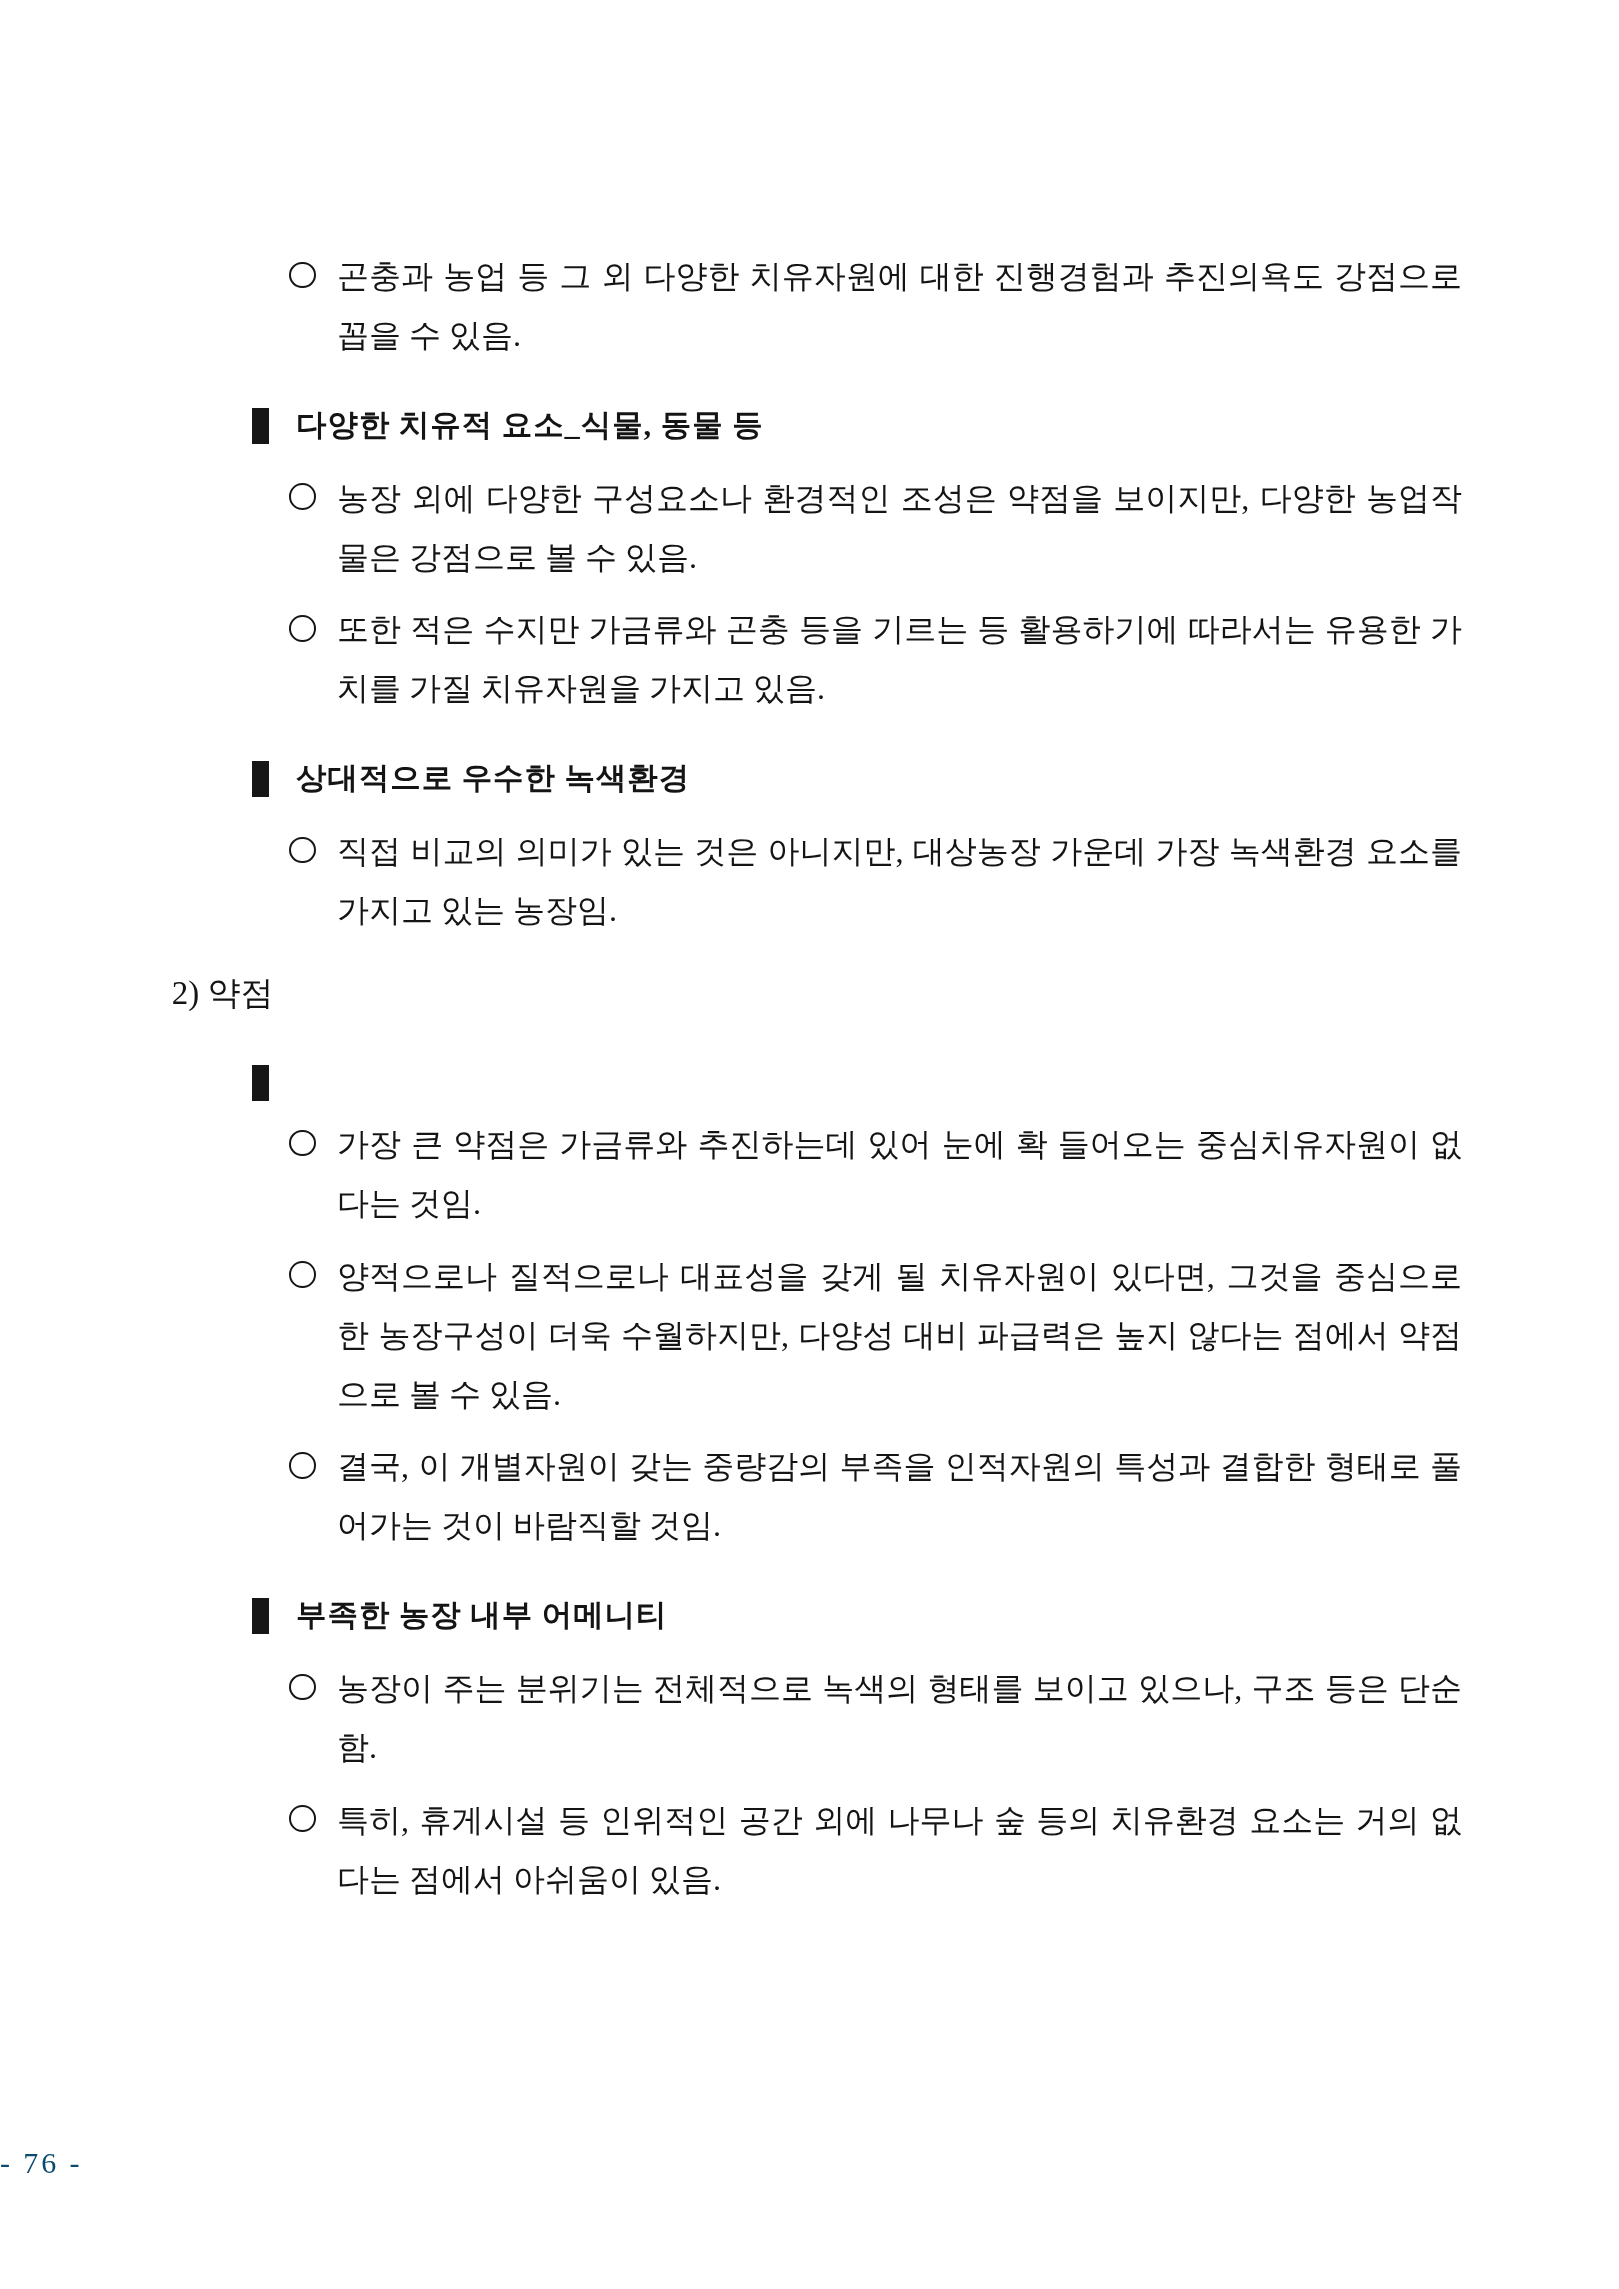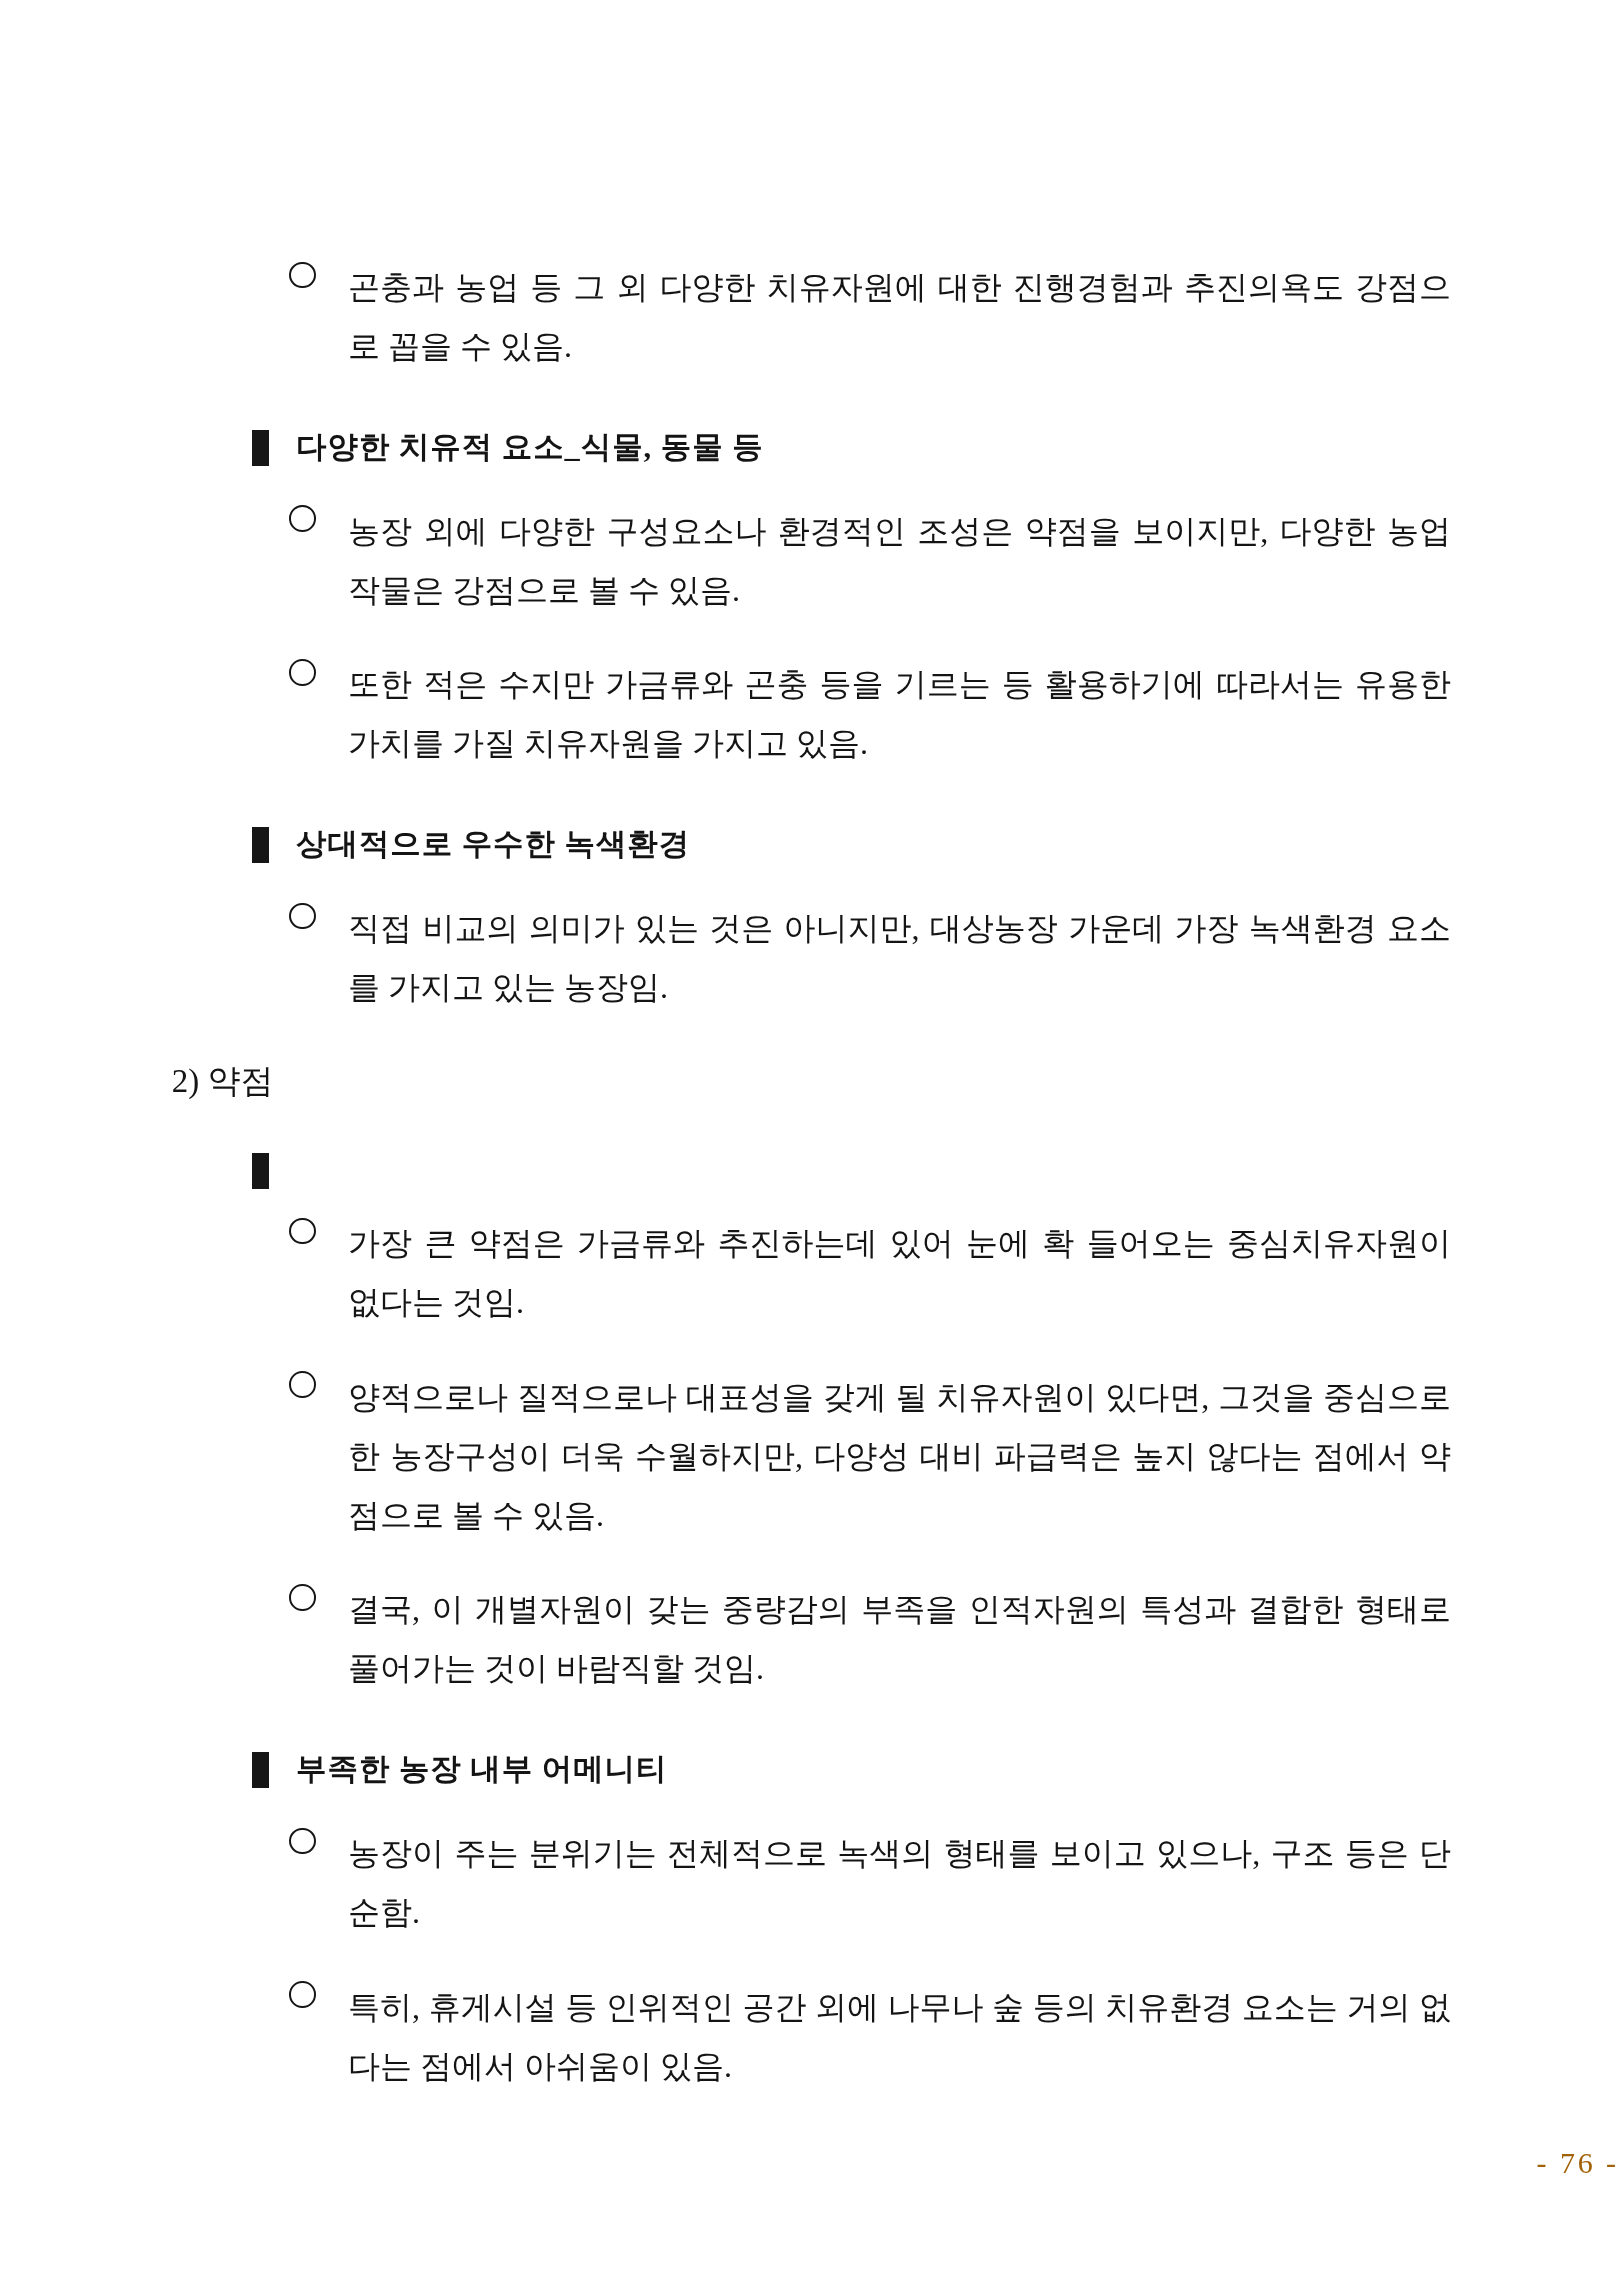--- a/index.html
+++ b/index.html
@@ -37,21 +37,21 @@
     box-sizing: border-box;
     width: 26.5px;
     height: 26.5px;
     border: 2.9px solid #161616;
     border-radius: 50%;
     margin-top: 14.7px;
     margin-right: 21.6px;
   }
   .bullet-text {
     flex: 1;
-    margin: 11px;
+    margin: 0;
     text-align: justify;
     word-break: break-all;
   }
   
   .heading-item {
     display: flex;
     margin-left: 90px;
     margin-top: 31px;
     margin-bottom: 9.8px;
     font-size: 26px;
@@ -77,24 +77,24 @@
     margin-bottom: 3.9px;
     font-size: 33px;
     line-height: 59px;
   }
   
   .page-number {
     position: absolute;
     bottom: 110px;
     left: 0;
     width: 100%;
-    text-align: right;
+    text-align: left;
     font-size: 30px;
     letter-spacing: 2.9px;
-    color: #a16207;
+    color: #0c4a6e;
   }
 </style>
 </head>
 <body>
 
 <div class="page">
   <div class="content">
 
     <div class="bullet-item">
       <span class="circle-bullet"></span>

